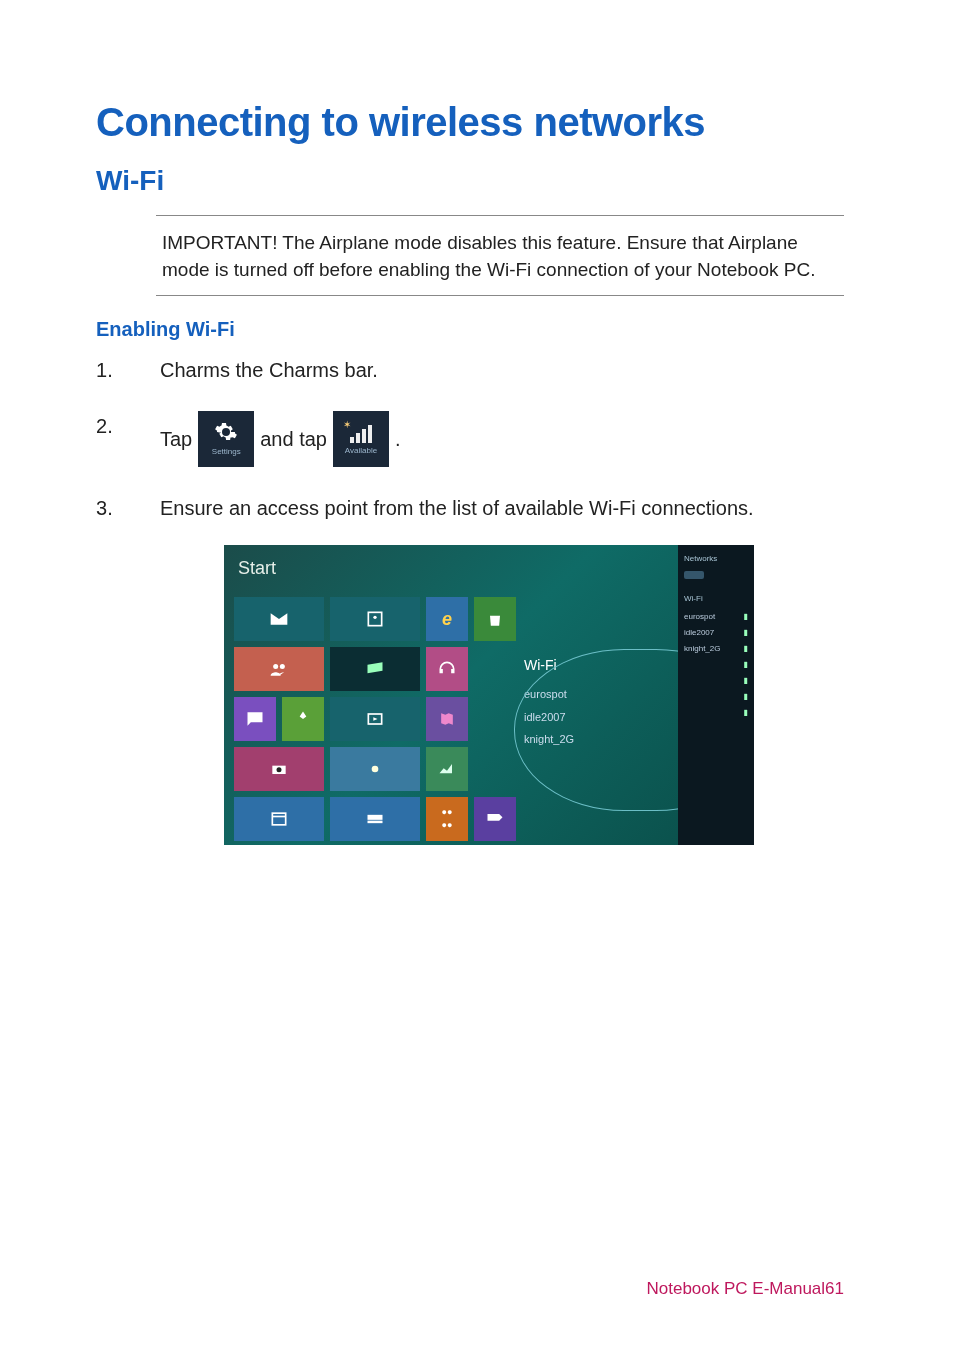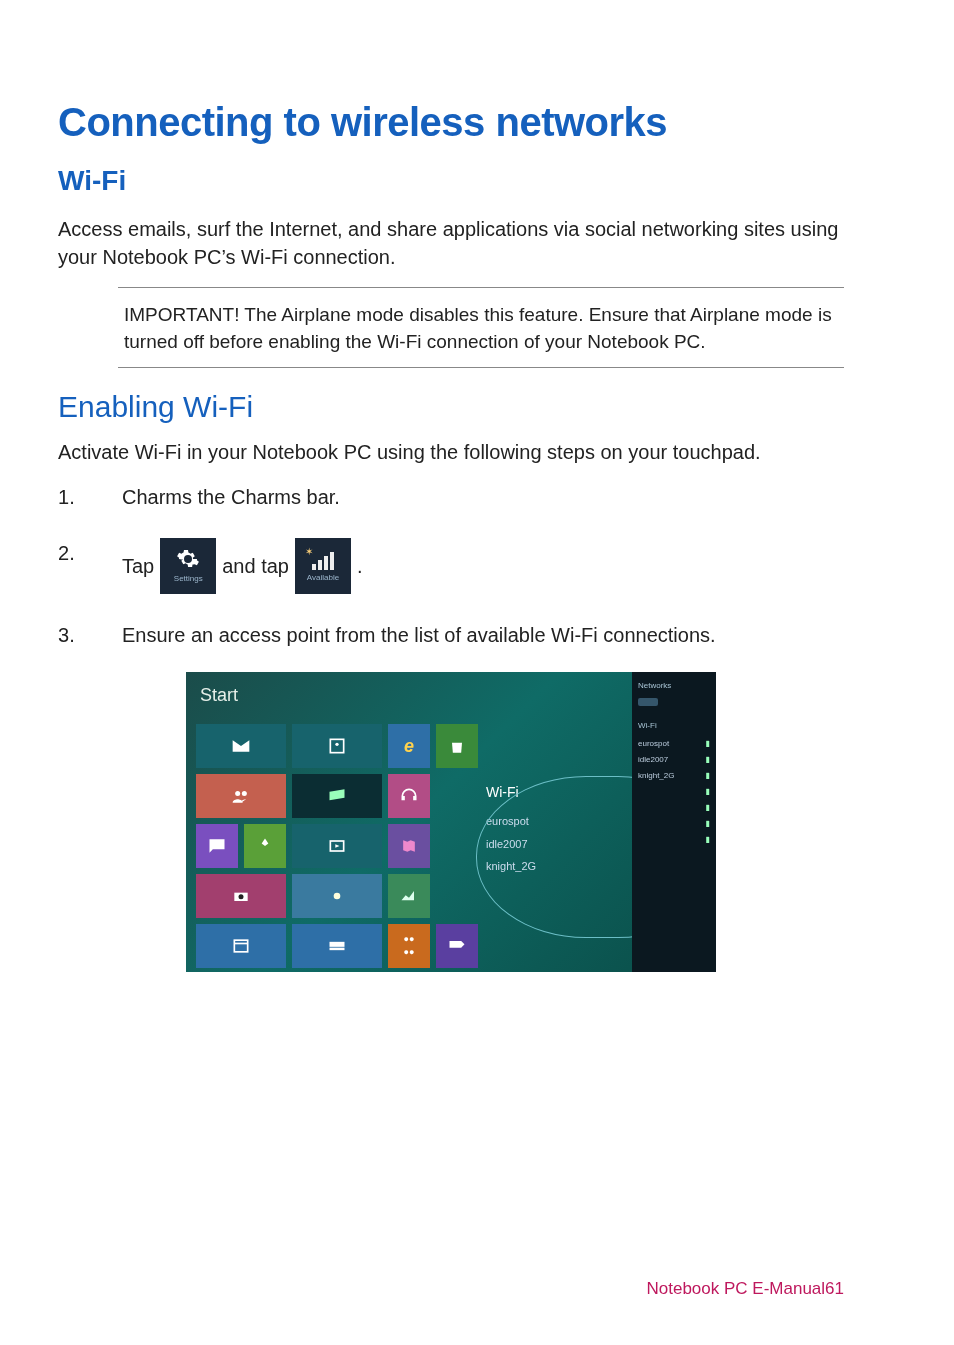--- a/index.html
+++ b/index.html
@@ -6,42 +6,42 @@
     margin: 0;
     padding: 0;
     font-family: "Segoe UI", "Myriad Pro", Arial, sans-serif;
     background: #ffffff;
     width: 954px;
     height: 1345px;
     position: relative;
     color: #222;
   }
   .page {
-    padding: 100px 110px 40px 58px;
+    padding: 100px 110px 40px 96px;
     box-sizing: border-box;
     height: 100%;
     position: relative;
   }
   h1.main-heading {
     color: #1560bd;
     font-size: 40px;
     font-weight: 700;
     margin: 0 0 20px 0;
     letter-spacing: -0.5px;
   }
   h2.sub-heading {
     color: #1560bd;
     font-size: 28px;
     font-weight: 700;
     margin: 14px 0 18px 0;
   }
   h3.sub-sub-heading {
     color: #1560bd;
-    font-size: 30px;
-    font-weight: 400;
+    font-size: 20px;
+    font-weight: 700;
     margin: 22px 0 14px 0;
   }
   p.body-text {
     font-size: 20px;
     line-height: 1.4;
     margin: 0 0 16px 0;
     color: #222;
   }
   .note-box {
     margin: 10px 0 12px 60px;
@@ -131,21 +131,21 @@
   .tile svg{ width:20px;height:20px;fill:#fff;}
   .tile.orange { background:#c96a1e;}
   .tile.blue { background:#2e6fa7;}
   .tile.green { background:#5aa038;}
   .tile.dark { background:#0b2d33;}
   .tile.people { background:#c4604f;}
   .tile.store { background:#3a8a3a;}
   .right-panel {
     position:absolute;
     top:0; right:0;
-    width:84px; height:100%;
+    width:76px; height:100%;
     background:#0b1820;
     padding:8px 6px;
     box-sizing:border-box;
     color:#c9d4db;
     font-size:8px;
   }
   .right-panel .hdr{font-size:8px;color:#a8c4d4;margin-bottom:6px;}
   .right-panel .toggle{display:flex;align-items:center;gap:4px;margin-bottom:8px;}
   .right-panel .toggle .bar{width:20px;height:8px;background:#35566b;border-radius:2px;position:relative;}
   .right-panel .netrow{display:flex;justify-content:space-between;align-items:center;margin:4px 0;color:#bcd;}
@@ -183,29 +183,27 @@
 </style>
 </head>
 <body>
 
 <div class="page">
 
   <h1 class="main-heading">Connecting to wireless networks</h1>
 
   <h2 class="sub-heading">Wi-Fi</h2>
 
-  <p class="body-text">Access emails, surf the Internet, and share applications via social networking sites using your Notebook PC’s Wi-Fi connection.</p>
 
   <div class="note-box">
     <span class="bold">IMPORTANT! </span><span>The </span><span class="bold">Airplane mode</span><span> disables this feature. Ensure that </span><span class="bold">Airplane mode</span><span> is turned off before enabling the Wi-Fi connection of your Notebook PC.</span>
   </div>
 
   <h3 class="sub-sub-heading">Enabling Wi-Fi</h3>
 
-  <p class="body-text">Activate Wi-Fi in your Notebook PC using the following steps on your touchpad.</p>
 
   <ol class="steps">
     <li>
       <span>Charms the </span><span class="bold">Charms bar</span><span>.</span>
     </li>
     <li>
       <div class="step2-line">
         <span>Tap</span>
         <span class="icon-tile">
           <span class="gear">

